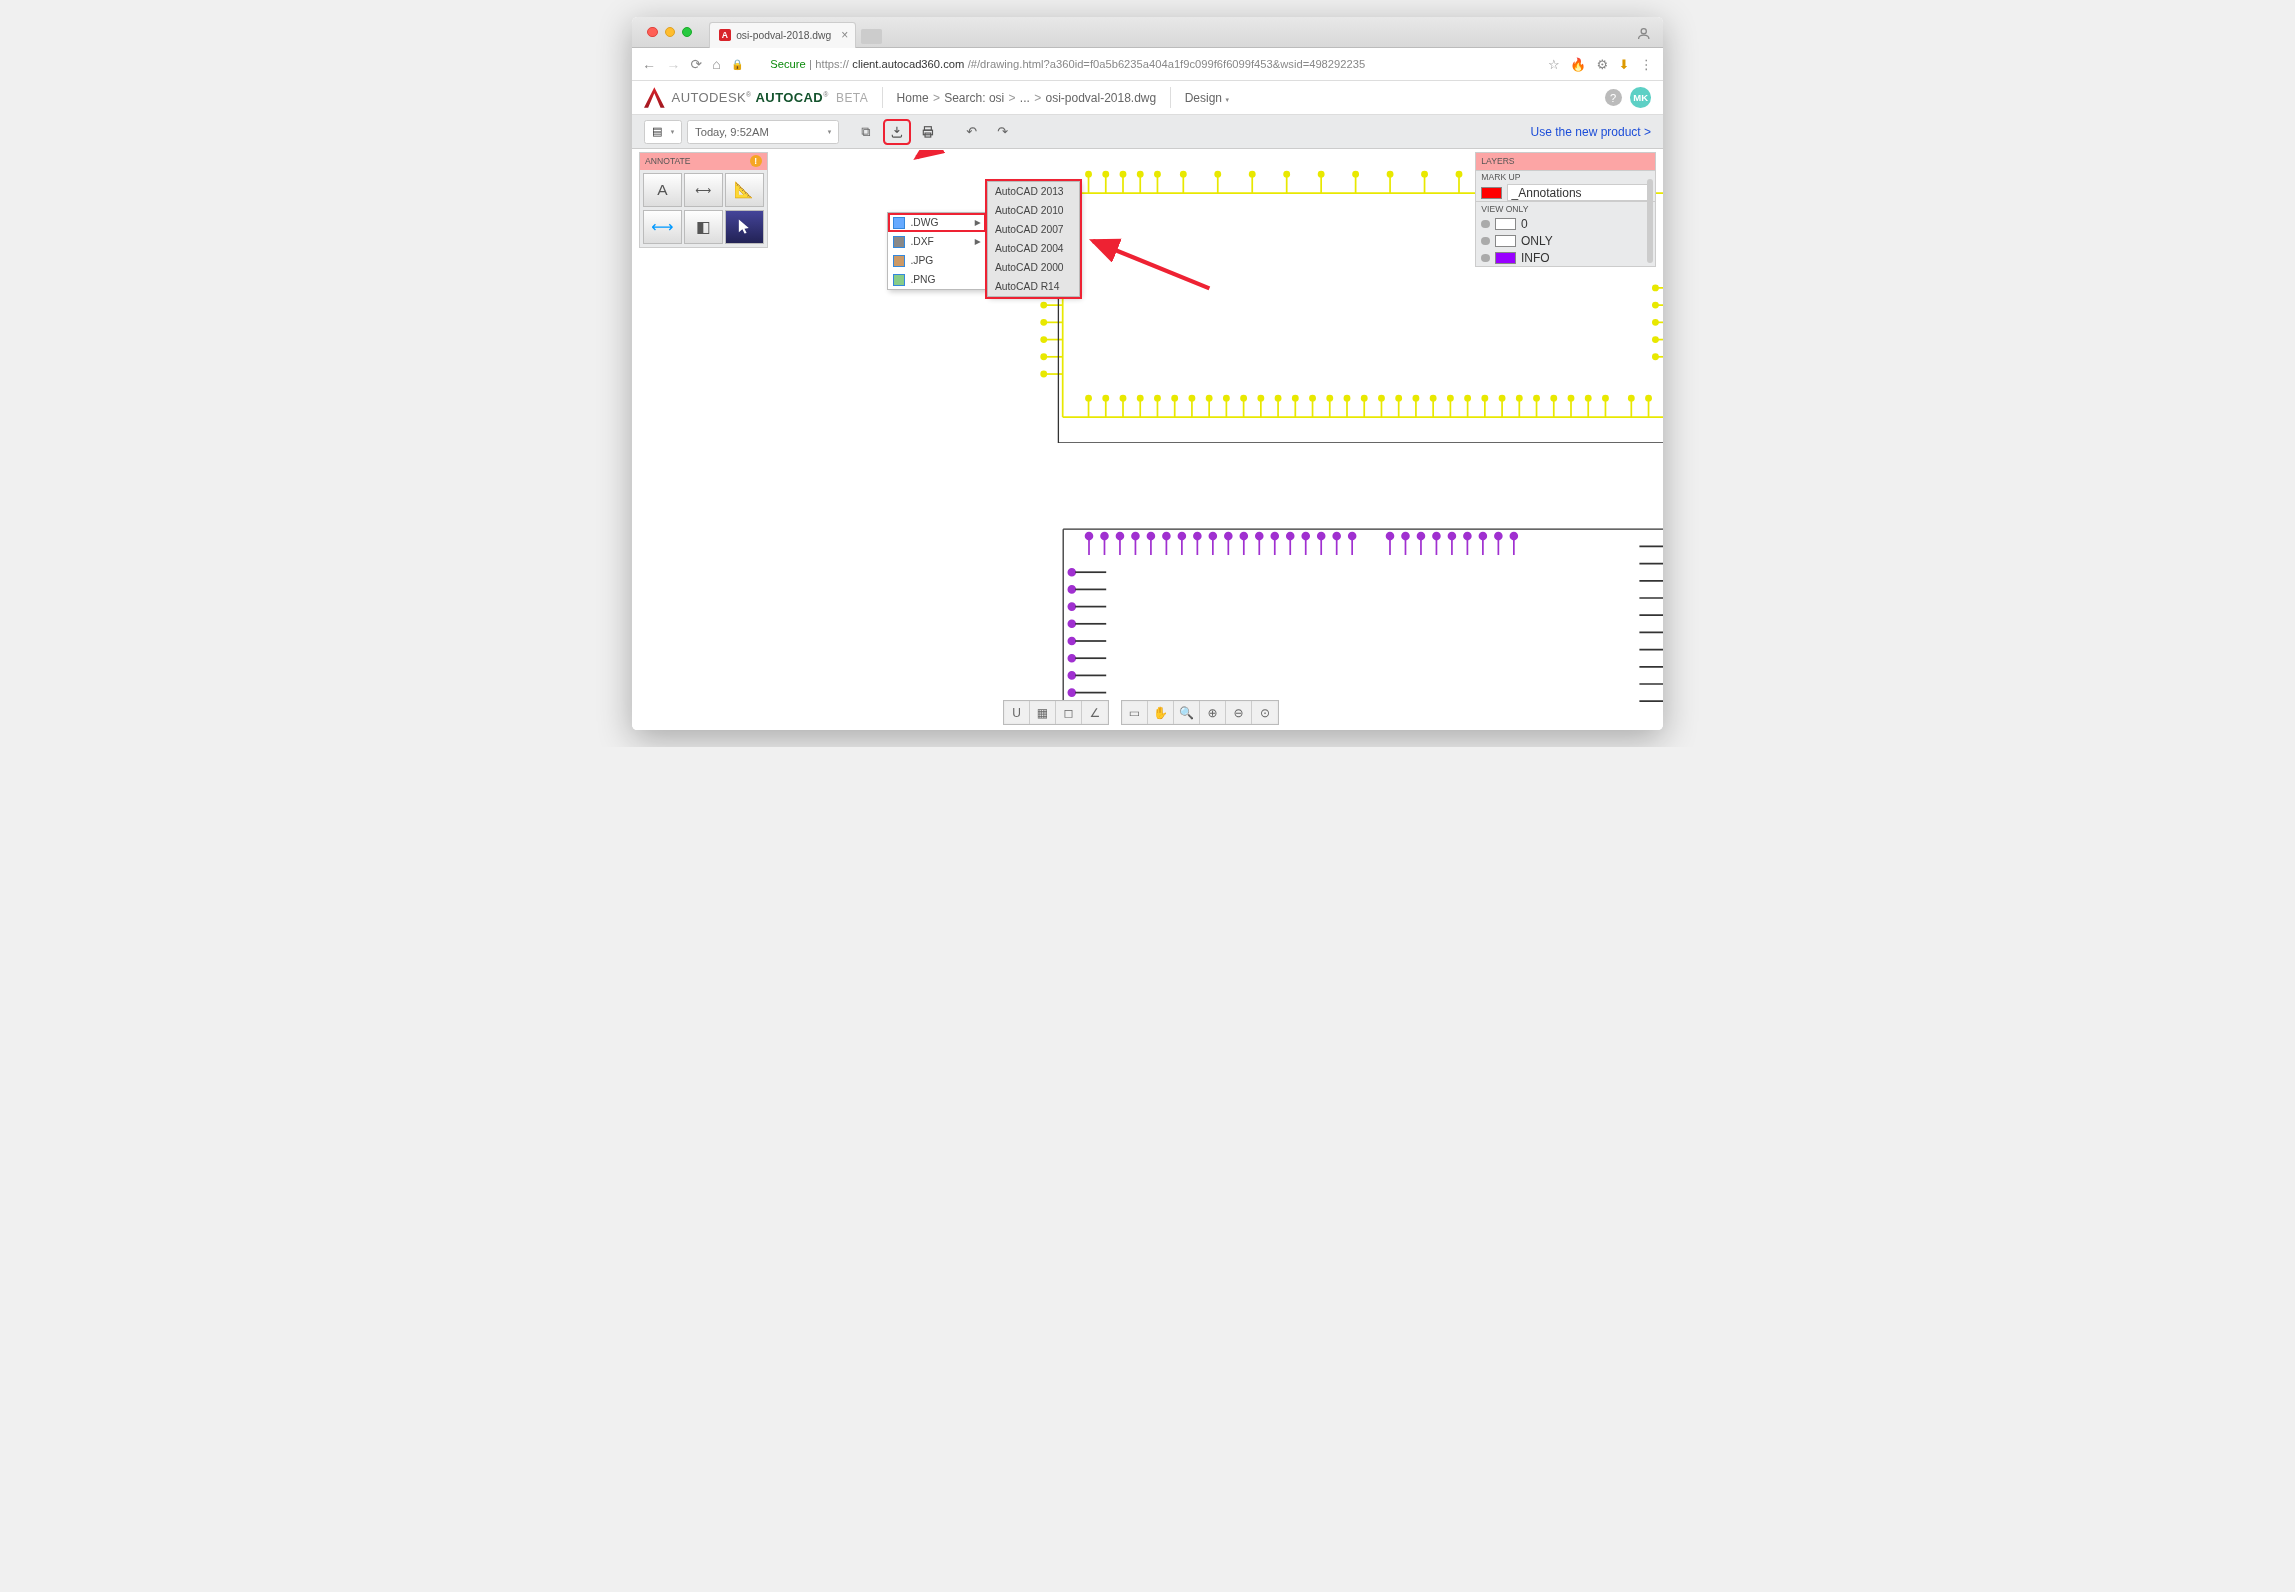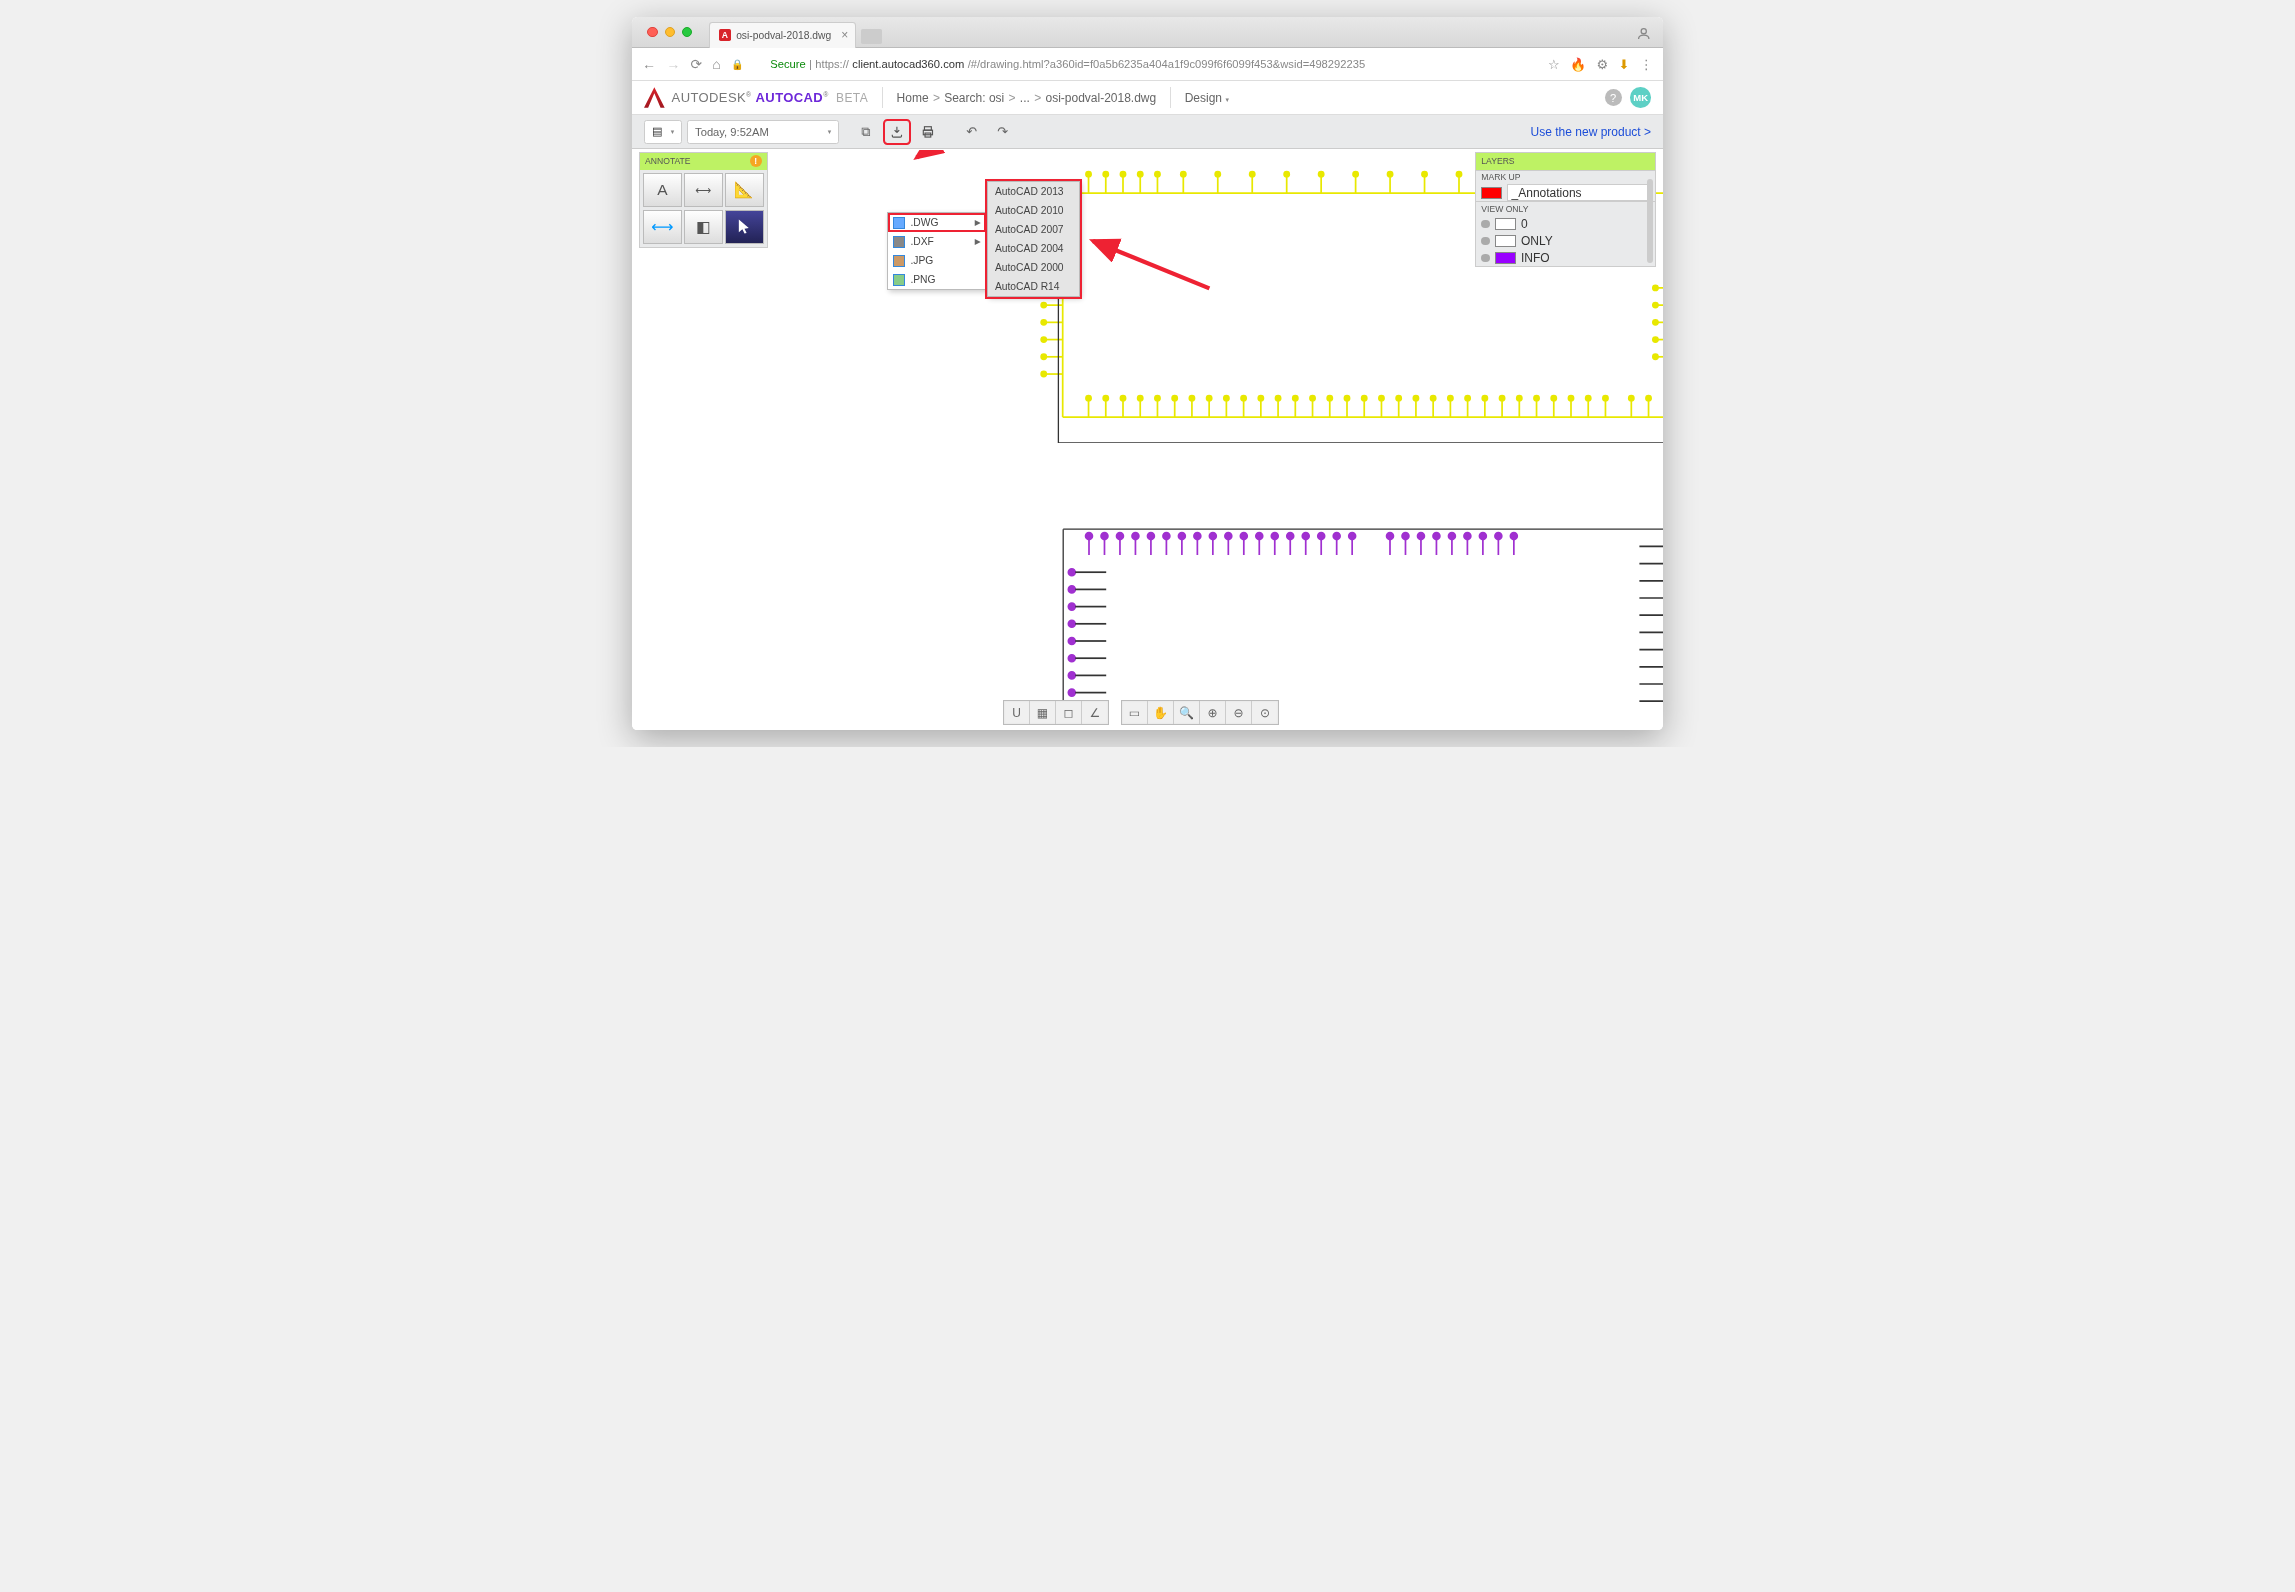--- a/index.html
+++ b/index.html
@@ -21,39 +21,39 @@
 .nav-ic.dis{color:#ccc;}
 .url-box{flex:1;display:flex;align-items:center;gap:3.4px;font-size:11.2px;color:#555;}
 .lock{color:#0a8a0a;font-size:10.3px;}
 .secure{color:#0a8a0a;margin-left:23px;}
 .url-host{color:#333;}
 .url-path{color:#888;}
 .addr-right{display:flex;align-items:center;gap:10.3px;color:#888;font-size:13px;}
 .app-bar{height:34px;border-bottom:0.9px solid #ddd;display:flex;align-items:center;padding:0 12px;background:#fff;}
 .brand-a{width:20.7px;height:20.7px;background:linear-gradient(#d8232a,#a01820);clip-path:polygon(50% 0,100% 100%,80% 100%,50% 30%,20% 100%,0 100%);}
 .brand-txt{margin-left:6.9px;font-size:13px;color:#777;letter-spacing:0.4px;}
-.brand-txt b{color:#6d28d9;font-weight:700;}
+.brand-txt b{color:#14532d;font-weight:700;}
 .brand-beta{color:#aaa;font-size:12px;margin-left:3.4px;}
 .divider{width:0.9px;height:20.7px;background:#ddd;margin:0 13.8px;}
 .crumb{color:#666;font-size:12px;}
 .crumb .sep{margin:0 4.3px;color:#999;}
 .appbar-right{margin-left:auto;display:flex;align-items:center;gap:8.6px;}
 .help-ic{width:17px;height:17px;border-radius:50%;background:#bbb;color:#fff;display:flex;align-items:center;justify-content:center;font-size:11.2px;}
 .avatar{width:20.7px;height:20.7px;border-radius:50%;background:#5dd0c5;color:#fff;display:flex;align-items:center;justify-content:center;font-size:9.5px;font-weight:600;}
 .toolbar{height:34px;background:#e9eaeb;border-bottom:0.9px solid #ccc;display:flex;align-items:center;padding:0 12px;gap:5.2px;position:relative;}
 .tb-drop{height:24px;background:#fff;border:0.9px solid #ccc;border-radius:2.6px;display:flex;align-items:center;padding:0 6.9px;cursor:pointer;}
 .tb-drop.small{width:38px;justify-content:space-between;}
 .tb-drop.wide{width:152px;justify-content:space-between;color:#666;margin-right:8.6px;}
 .caret{font-size:6.9px;color:#888;}
 .tb-btn{width:26px;height:24px;display:flex;align-items:center;justify-content:center;color:#666;cursor:pointer;border-radius:2.6px;font-size:13px;}
 .tb-btn.hl{outline:2.6px solid #e23;outline-offset:-1.7px;border-radius:3.4px;}
 .tb-link{margin-left:auto;color:#1d4ed8;font-size:12px;cursor:pointer;}
 .canvas-area{position:absolute;top:133px;left:0;right:0;bottom:0;background:#fff;overflow:hidden;}
 .annotate-panel{position:absolute;left:6.9px;top:1.7px;width:129px;background:#e9eaeb;border:0.9px solid #ccc;}
-.panel-hd{height:17px;background:#bef264;display:flex;align-items:center;padding:0 5.2px;font-size:8.6px;color:#555;justify-content:space-between;}
+.panel-hd{height:17px;background:#fca5a5;display:flex;align-items:center;padding:0 5.2px;font-size:8.6px;color:#555;justify-content:space-between;}
 .warn-dot{width:12px;height:12px;border-radius:50%;background:#f5a623;color:#fff;display:flex;align-items:center;justify-content:center;font-size:8.6px;font-weight:bold;}
 .tool-grid{padding:3.4px;display:grid;grid-template-columns:repeat(3,1fr);gap:2.6px;}
 .tool-cell{height:34px;background:linear-gradient(#fefefe,#ddd);border:0.9px solid #bbb;display:flex;align-items:center;justify-content:center;font-size:15.5px;color:#555;cursor:pointer;}
 .tool-cell.sel{background:linear-gradient(#449,#225);color:#fff;}
 .menu1{position:absolute;left:255px;top:31px;width:100px;background:#fff;border:0.9px solid #bbb;box-shadow:1.7px 1.7px 5.2px rgba(0,0,0,0.2);margin-top:31px;}
 .menu1-item{height:19px;display:flex;align-items:center;padding:0 5.2px;font-size:10.3px;color:#444;gap:5.2px;cursor:pointer;position:relative;}
 .menu1-item.hl{outline:2.6px solid #e23;outline-offset:-2.6px;}
 .menu1-item .arrow{margin-left:auto;font-size:7.8px;color:#666;}
 .file-ic{width:12px;height:12px;background:#6af;border:0.9px solid #38d;display:inline-block;}
 .file-ic.dxf{background:#888;}

